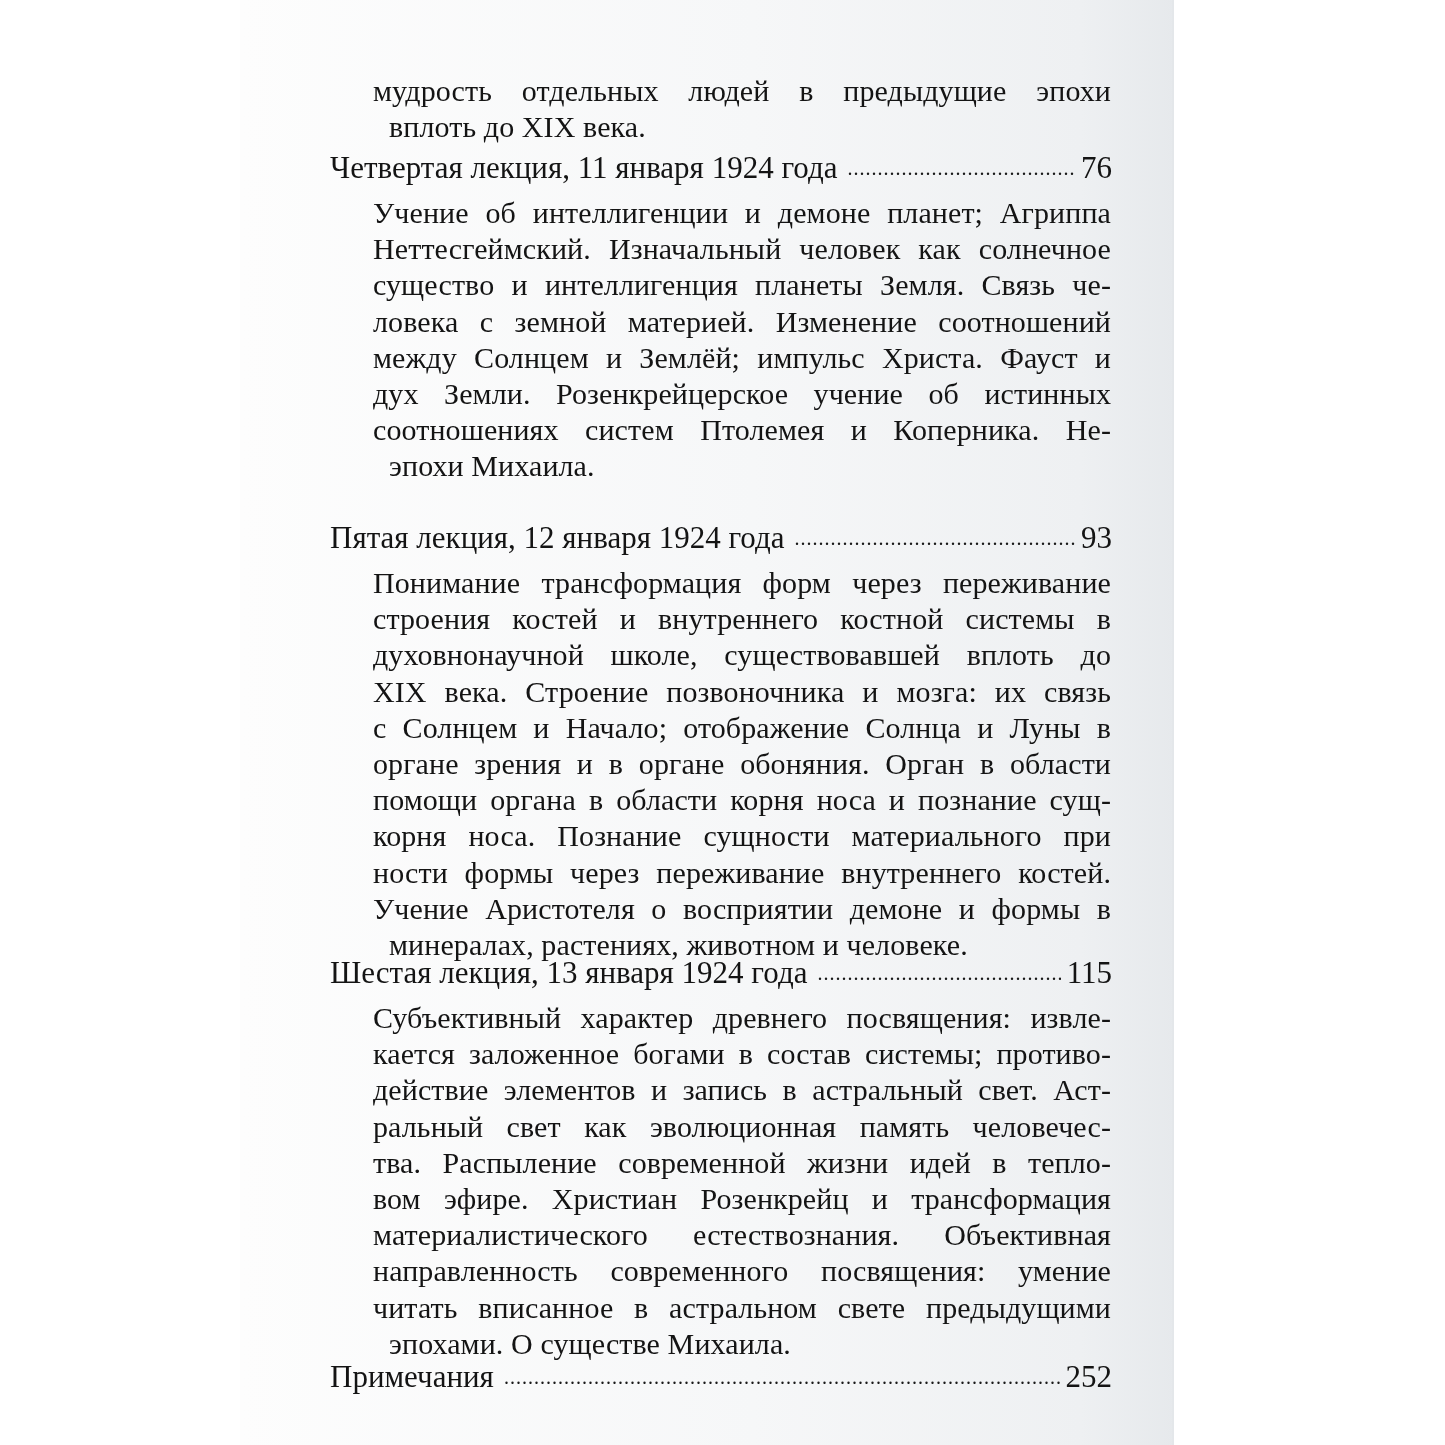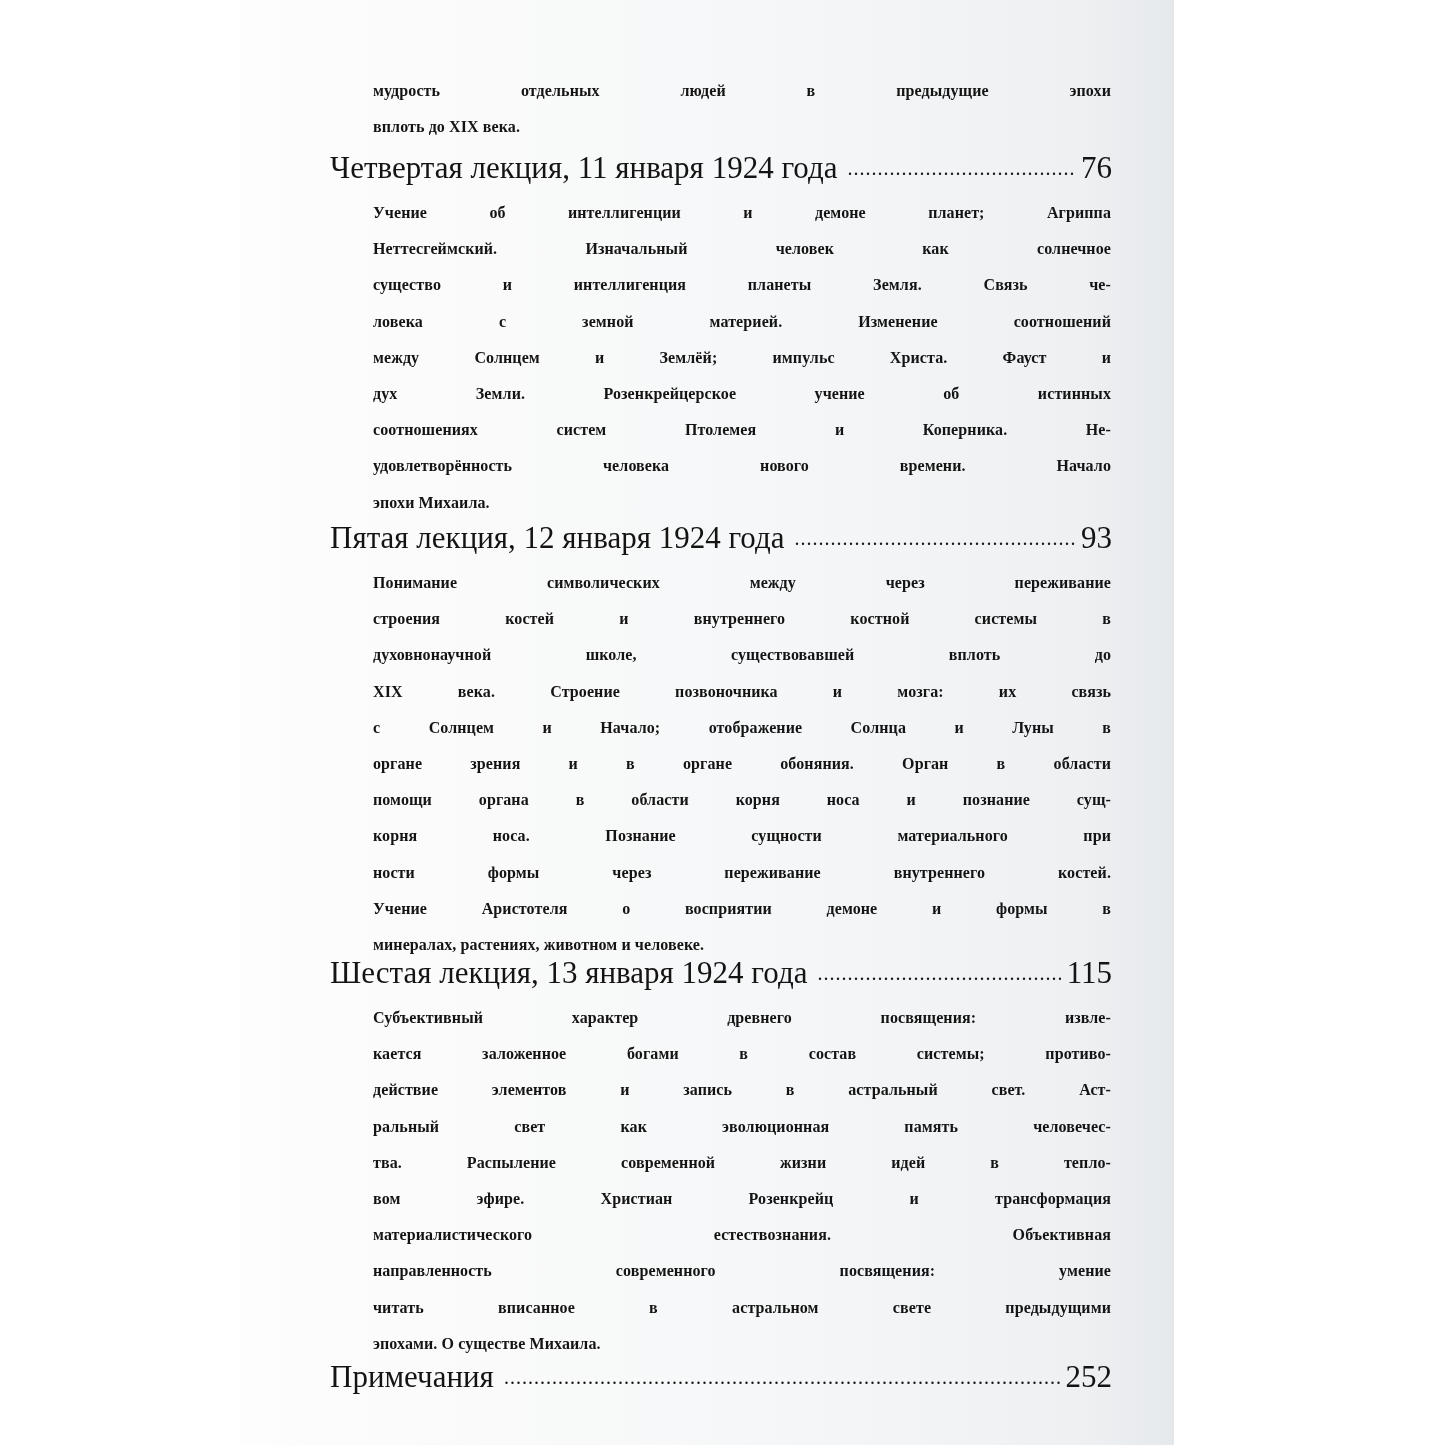--- a/index.html
+++ b/index.html
@@ -30,33 +30,34 @@
       position: absolute;
       left: 330px;
       top: 0;
       width: 782px;
       font-family: "Liberation Serif", "DejaVu Serif", serif;
       color: #141414;
     }
     .desc {
       margin-left: 43px;
       width: 738px;
-      font-size: 16px;
+      font-size: 30px;
       line-height: 36.2px;
       text-align: justify;
-      font-weight: bold;
+      font-weight: normal;
       letter-spacing: 0.1px;
     }
     .desc .line {
       display: block;
       white-space: nowrap;
       text-align-last: justify;
     }
     .desc .line.last {
       text-align-last: left;
+      margin-left: 16px;
     }
     .heading {
       display: flex;
       align-items: center;
       font-size: 31px;
       line-height: 40px;
       white-space: nowrap;
       width: 782px;
     }
     .heading .title { flex: 0 0 auto; }
@@ -92,31 +93,30 @@
     <span class="page-num">76</span>
   </div>
   <div class="desc" style="position:absolute; top:195px; left:0;">
     <span class="line">Учение об интеллигенции и демоне планет; Агриппа</span>
     <span class="line">Неттесгеймский. Изначальный человек как солнечное</span>
     <span class="line">существо и интеллигенция планеты Земля. Связь че-</span>
     <span class="line">ловека с земной материей. Изменение соотношений</span>
     <span class="line">между Солнцем и Землёй; импульс Христа. Фауст и</span>
     <span class="line">дух Земли. Розенкрейцерское учение об истинных</span>
     <span class="line">соотношениях систем Птолемея и Коперника. Не-</span>
-    <span class="line">удовлетворённость человека нового времени. Начало</span>
     <span class="line last">эпохи Михаила.</span>
   </div>
 
   <div class="heading" style="position:absolute; top:518px; left:0;">
     <span class="title">Пятая лекция, 12 января 1924 года</span>
     <span class="leader"></span>
     <span class="page-num">93</span>
   </div>
   <div class="desc" style="position:absolute; top:565px; left:0;">
-    <span class="line">Понимание символических между через переживание</span>
+    <span class="line">Понимание трансформация форм через переживание</span>
     <span class="line">строения костей и внутреннего костной системы в</span>
     <span class="line">духовнонаучной школе, существовавшей вплоть до</span>
     <span class="line">XIX века. Строение позвоночника и мозга: их связь</span>
     <span class="line">с Солнцем и Начало; отображение Солнца и Луны в</span>
     <span class="line">органе зрения и в органе обоняния. Орган в области</span>
     <span class="line">помощи органа в области корня носа и познание сущ-</span>
     <span class="line">корня носа. Познание сущности материального при</span>
     <span class="line">ности формы через переживание внутреннего костей.</span>
     <span class="line">Учение Аристотеля о восприятии демоне и формы в</span>
     <span class="line last">минералах, растениях, животном и человеке.</span>

